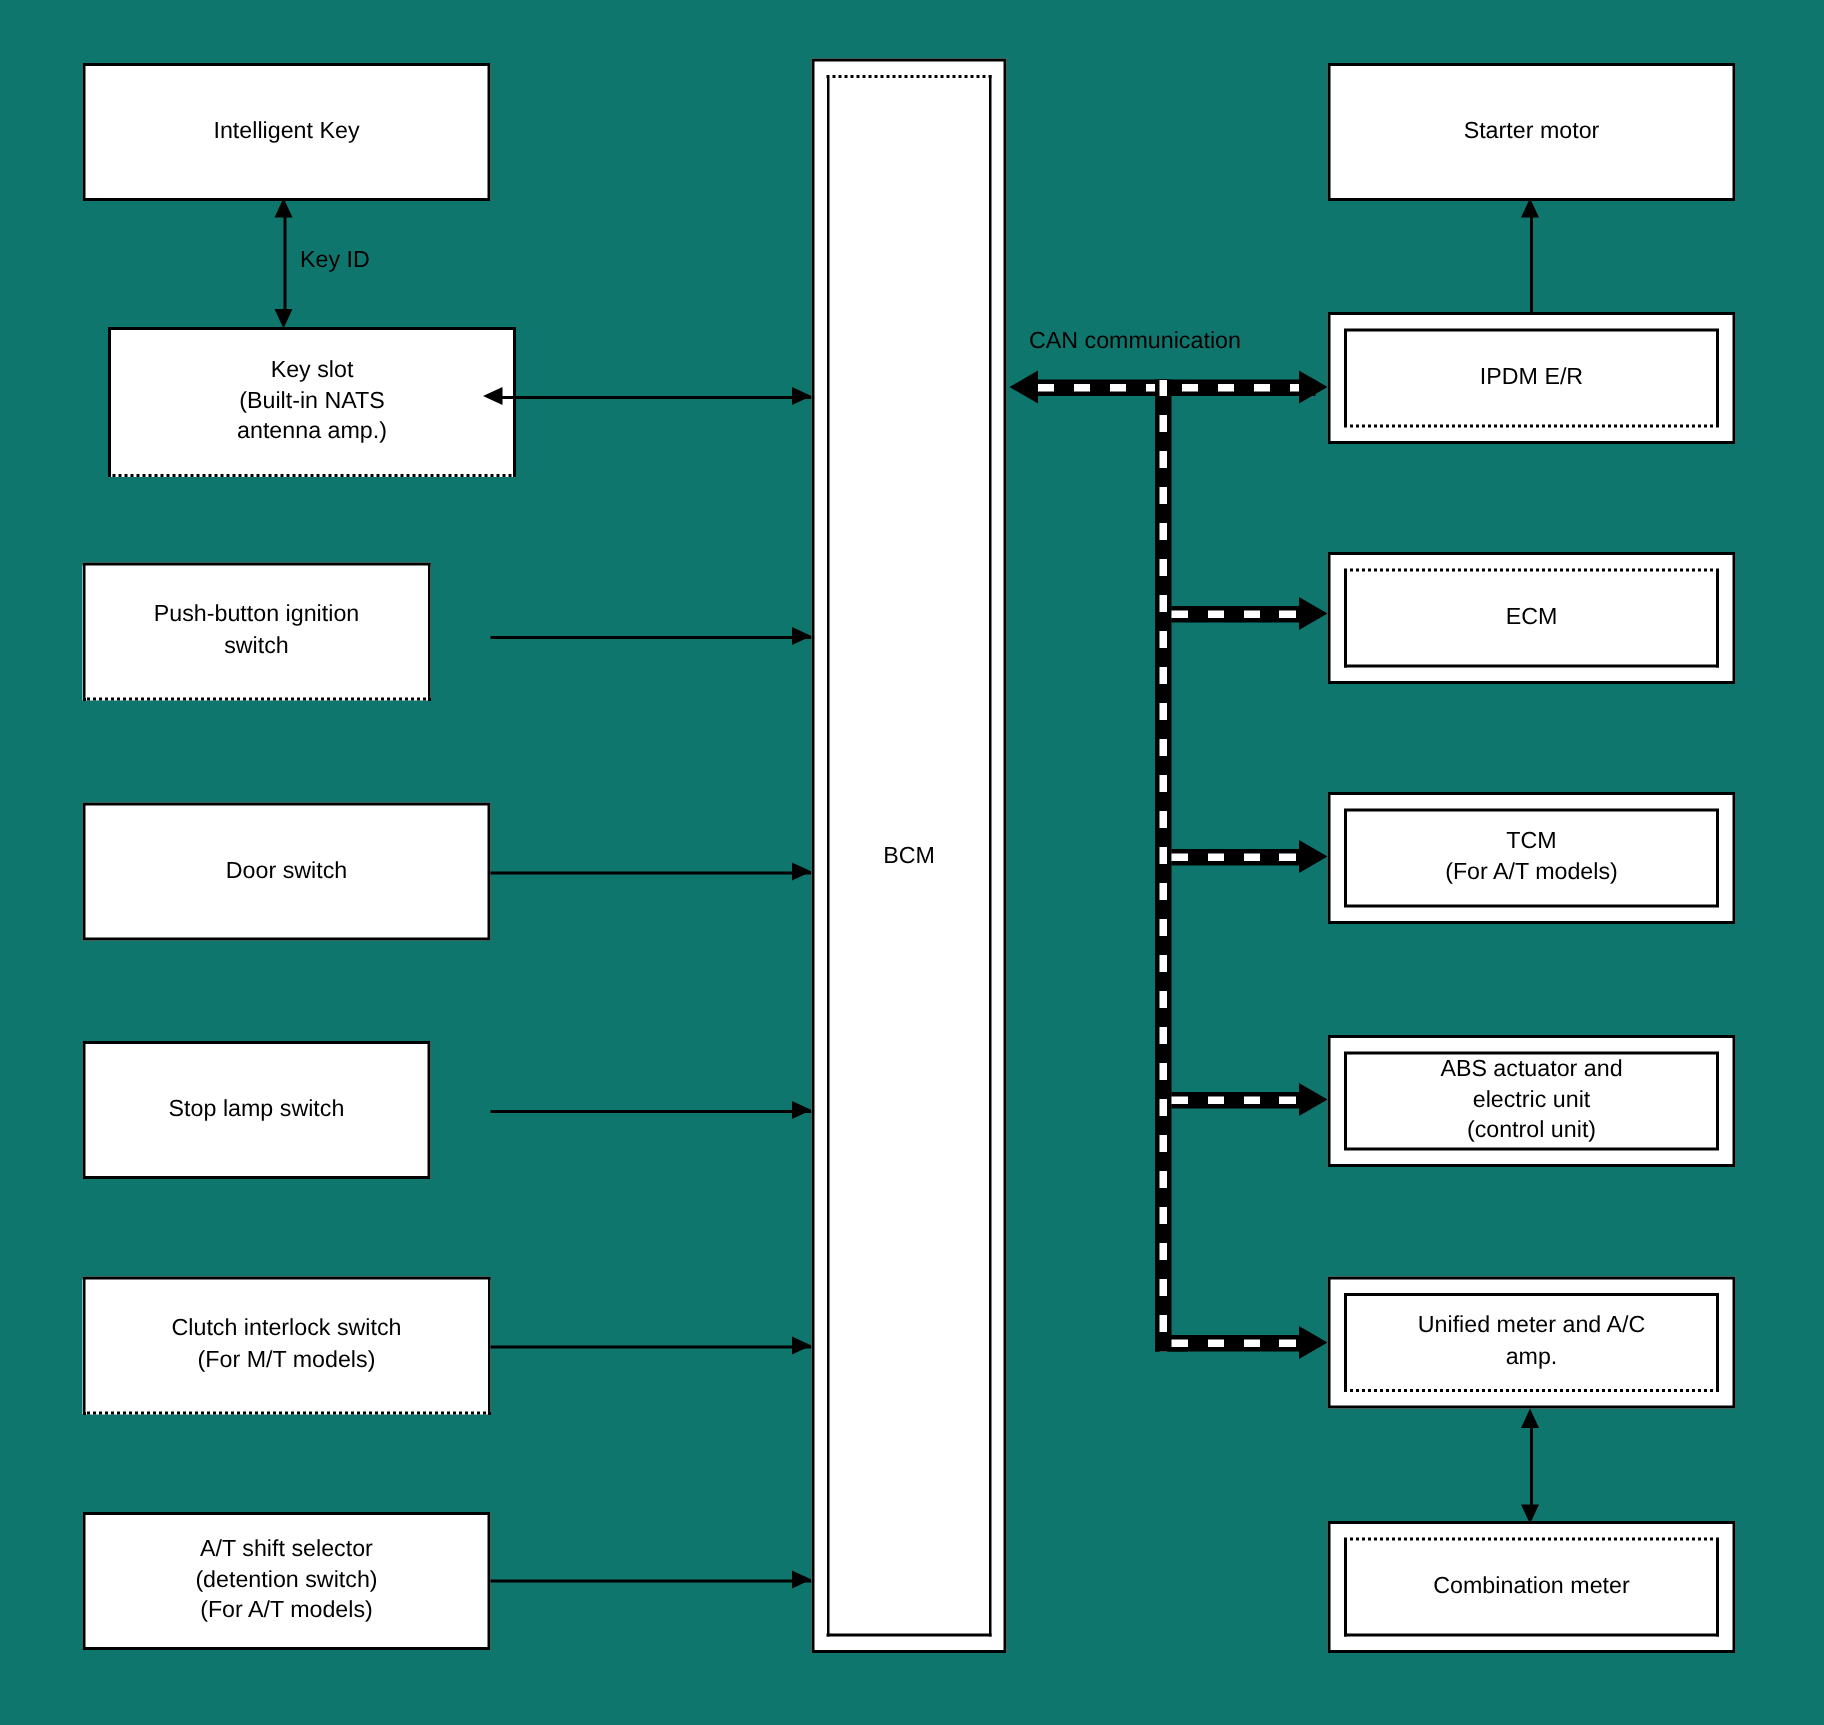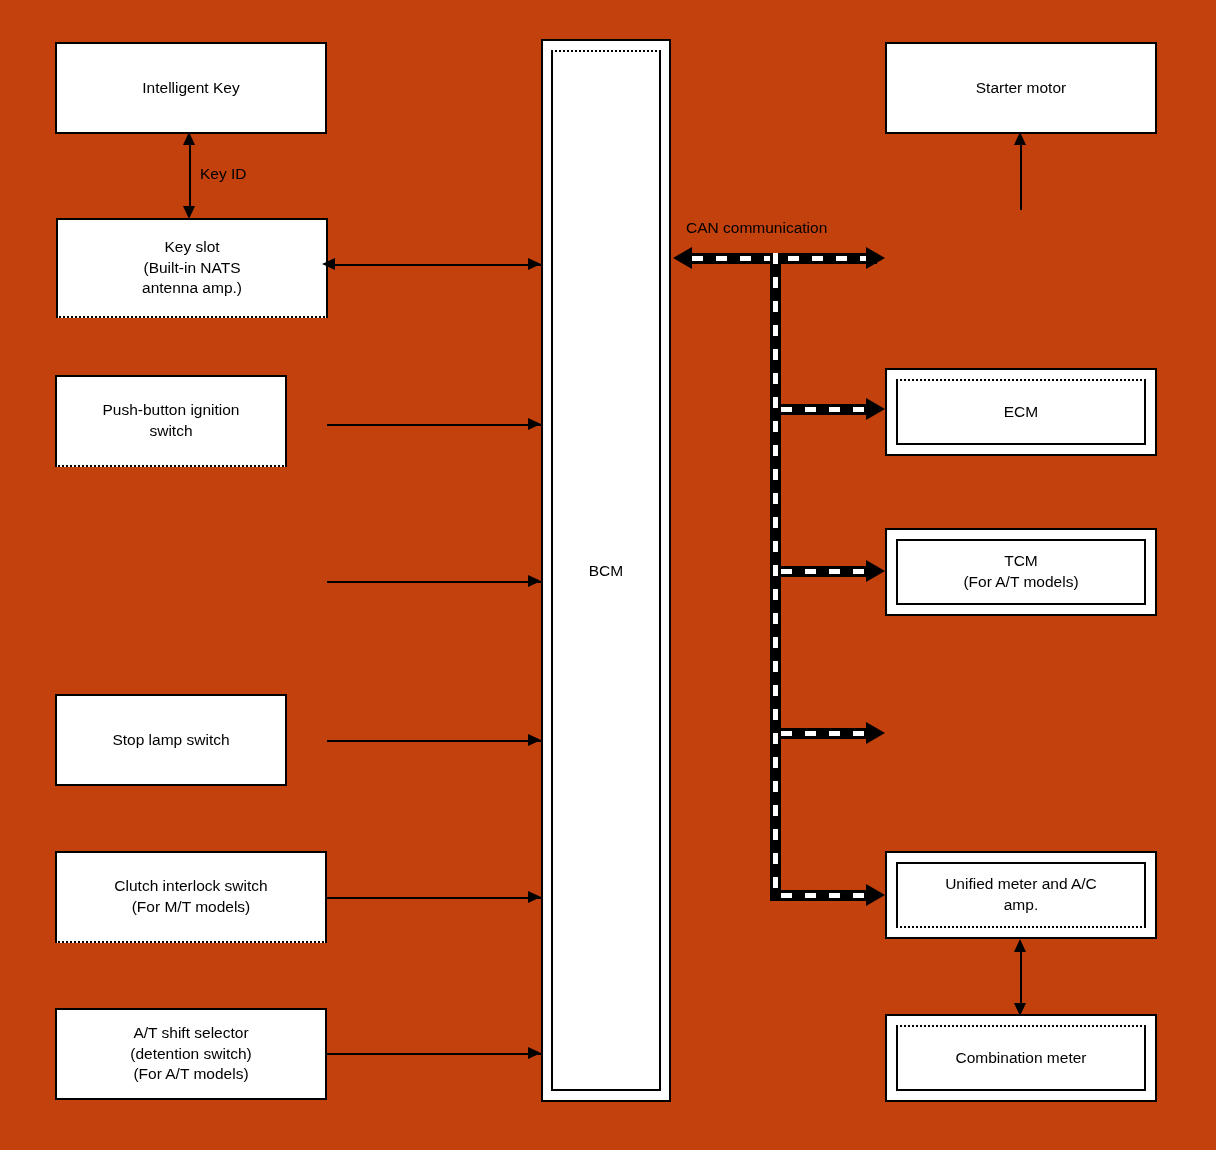--- a/index.html
+++ b/index.html
@@ -5,21 +5,21 @@
 <style>
   html, body {
     margin: 0;
     padding: 0;
     background: #ffffff;
   }
   #canvas {
     position: relative;
     width: 1216px;
     height: 1150px;
-    background: #c2410c;
+    background: #0f766e;
     font-family: "Liberation Sans", sans-serif;
     overflow: hidden;
   }
 
   
   .box {
     position: absolute;
     box-sizing: border-box;
     border: 2px solid #000;
     background: #fff;
@@ -183,31 +183,34 @@
 </style>
 </head>
 <body>
 
 <div id="canvas">
 
   <div class="box" style="left:55px; top:42px; width:272px; height:92px;">
     <span>Intelligent Key</span>
   </div>
 
-  <div class="box dashed-bottom" style="left:56px; top:218px; width:272px; height:100px;">
+  <div class="box dashed-bottom" style="left:72px; top:218px; width:272px; height:100px;">
     <span style="white-space:pre-line;">Key slot
 (Built-in NATS
 antenna amp.)</span>
   </div>
 
   <div class="box dashed-bottom" style="left:55px; top:375px; width:232px; height:92px;">
     <span style="white-space:pre-line;">Push-button ignition
 switch</span>
   </div>
 
+  <div class="box" style="left:55px; top:535px; width:272px; height:92px;">
+    <span>Door switch</span>
+  </div>
 
   <div class="box" style="left:55px; top:694px; width:232px; height:92px;">
     <span>Stop lamp switch</span>
   </div>
 
   <div class="box dashed-bottom" style="left:55px; top:851px; width:272px; height:92px;">
     <span style="white-space:pre-line;">Clutch interlock switch
 (For M/T models)</span>
   </div>
 
@@ -269,34 +272,46 @@
   <div class="can-h" style="left:781px; top:890px; width:85px;"></div>
   <div class="can-head right" style="left:866px; top:884px;"></div>
 
   <div class="box" style="left:885px; top:42px; width:272px; height:92px;">
     <span>Starter motor</span>
   </div>
 
   <div class="arrow-v" style="left:1020px; top:143px; width:2px; height:67px;"></div>
   <div class="head up" style="left:1014px; top:132px;"></div>
 
+  <div class="shell" style="left:885px; top:208px; width:272px; height:88px;">
+    <div class="inner dotted-bottom">
+      <span>IPDM E/R</span>
+    </div>
+  </div>
 
   <div class="shell" style="left:885px; top:368px; width:272px; height:88px;padding-left:44px;">
     <div class="inner dotted-top">
       <span>ECM</span>
     </div>
   </div>
 
   <div class="shell" style="left:885px; top:528px; width:272px; height:88px;">
     <div class="inner">
       <span style="white-space:pre-line;">TCM
 (For A/T models)</span>
     </div>
   </div>
 
+  <div class="shell" style="left:885px; top:690px; width:272px; height:88px;">
+    <div class="inner">
+      <span style="white-space:pre-line;">ABS actuator and
+electric unit
+(control unit)</span>
+    </div>
+  </div>
 
   <div class="shell" style="left:885px; top:851px; width:272px; height:88px;">
     <div class="inner dotted-bottom">
       <span style="white-space:pre-line;">Unified meter and A/C
 amp.</span>
     </div>
   </div>
 
   <div class="arrow-v" style="left:1020px; top:947px; height:62px;"></div>
   <div class="head up" style="left:1014px; top:939px;"></div>

